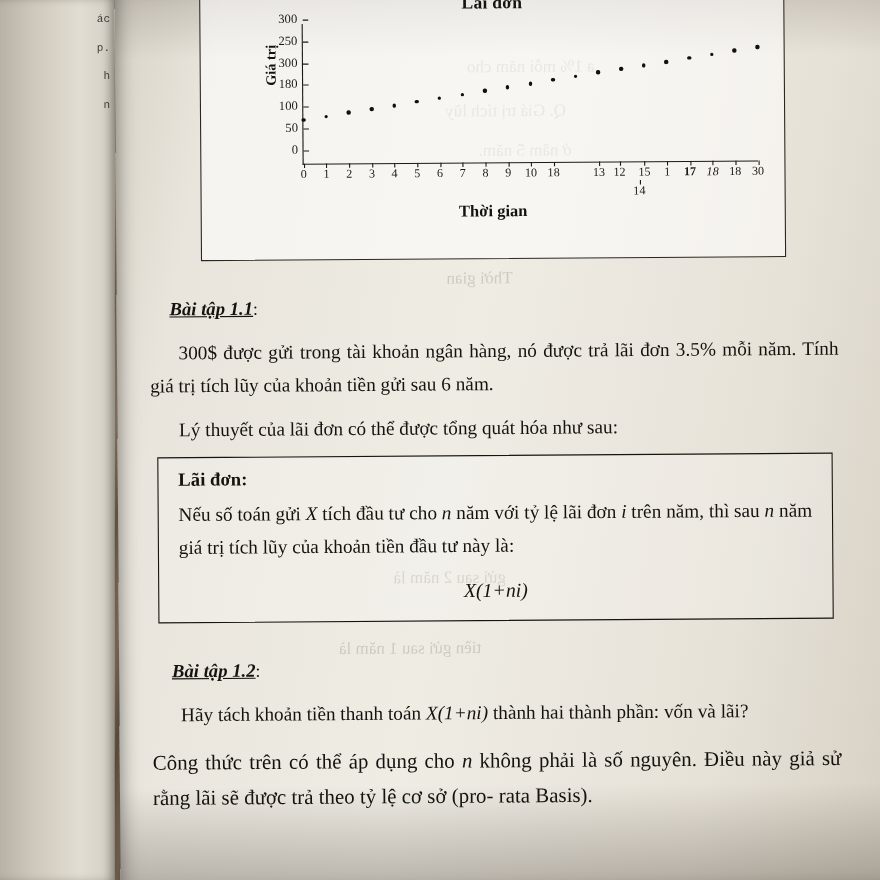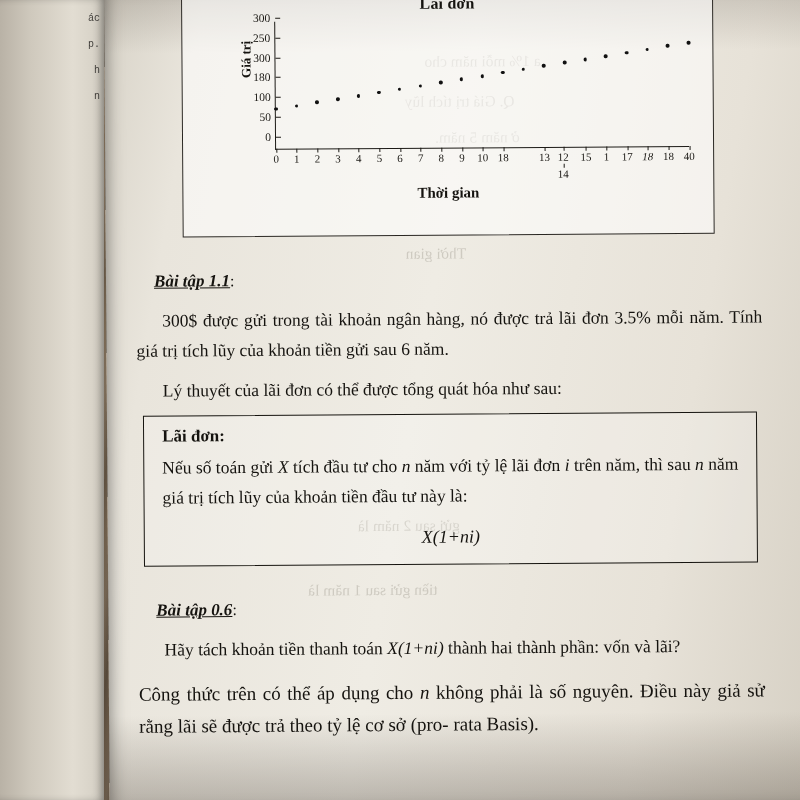--- a/index.html
+++ b/index.html
@@ -278,27 +278,27 @@
             <div class="xtick" style="left: 82.6px;">4</div>
             <div class="xtick" style="left: 103.25px;">5</div>
             <div class="xtick" style="left: 123.9px;">6</div>
             <div class="xtick" style="left: 144.55px;">7</div>
             <div class="xtick" style="left: 165.2px;">8</div>
             <div class="xtick" style="left: 185.85px;">9</div>
             <div class="xtick" style="left: 206.5px;">10</div>
             <div class="xtick" style="left: 227.15px;">18</div>
             <div class="xtick" style="left: 239px; margin-left: 48px;">12</div>
             <div class="xtick" style="left: 268.45px;">13</div>
-            <div class="xtick" style="left: 287px; margin-top: 17px;">14</div>
+            <div class="xtick" style="left: 305px; margin-top: 17px;">14</div>
             <div class="xtick" style="left: 309.75px; text-align: right;">15</div>
             <div class="xtick" style="left: 330.4px;">1</div>
-            <div class="xtick" style="left: 351.05px;">17</div>
+            <div class="xtick" style="left: 351.05px; font-weight: bold;">17</div>
             <div class="xtick" style="left: 371.7px; font-style: italic;">18</div>
             <div class="xtick" style="left: 392.35px;">18</div>
-            <div class="xtick" style="left: 413px;">40</div>
+            <div class="xtick" style="left: 413px;">30</div>
             <div class="pt" style="left: 0px; bottom: 39.6875px;"></div>
             <div class="pt" style="left: 20.65px; bottom: 42.8625px;"></div>
             <div class="pt" style="left: 41.3px; bottom: 46.0375px;"></div>
             <div class="pt" style="left: 61.95px; bottom: 49.2125px;"></div>
             <div class="pt" style="left: 82.6px; bottom: 52.3875px;"></div>
             <div class="pt" style="left: 103.25px; bottom: 55.5625px;"></div>
             <div class="pt" style="left: 123.9px; bottom: 58.7375px;"></div>
             <div class="pt" style="left: 144.55px; bottom: 61.9125px;"></div>
             <div class="pt" style="left: 165.2px; bottom: 65.0875px;"></div>
             <div class="pt" style="left: 185.85px; bottom: 68.2625px;"></div>
@@ -325,20 +325,20 @@
 
     <p class="body">Lý thuyết của lãi đơn có thể được tổng quát hóa như sau:</p>
 
     <div id="definition-box">
       <div id="definition-title">Lãi đơn:</div>
       <p class="body noindent"><span>Nếu số toán gửi </span><span class="it">X</span><span> tích đầu tư cho </span><span class="it">n</span><span> năm với tỷ lệ lãi đơn </span><span class="it">i</span><span> trên năm, thì sau </span><span class="it">n</span><span> năm giá trị tích lũy của khoản tiền đầu tư này là:</span></p>
       <div id="formula">X(1+ni)</div>
     </div>
 
     <div class="head-line">
-      <h3 class="ex-head">Bài tập 0.6</h3><span>:</span>
+      <h3 class="ex-head">Bài tập 1.2</h3><span>:</span>
     </div>
     <p class="body"><span>Hãy tách khoản tiền thanh toán </span><span class="it">X(1+ni)</span><span> thành hai thành phần: vốn và lãi?</span></p>
 
     <p id="final-para"><span>Công thức trên có thể áp dụng cho </span><span class="it">n</span><span> không phải là số nguyên. Điều này giả sử rằng lãi sẽ được trả theo tỷ lệ cơ sở (pro- rata Basis).</span></p>
 
   </div>
 </div>
 
 </body></html>

